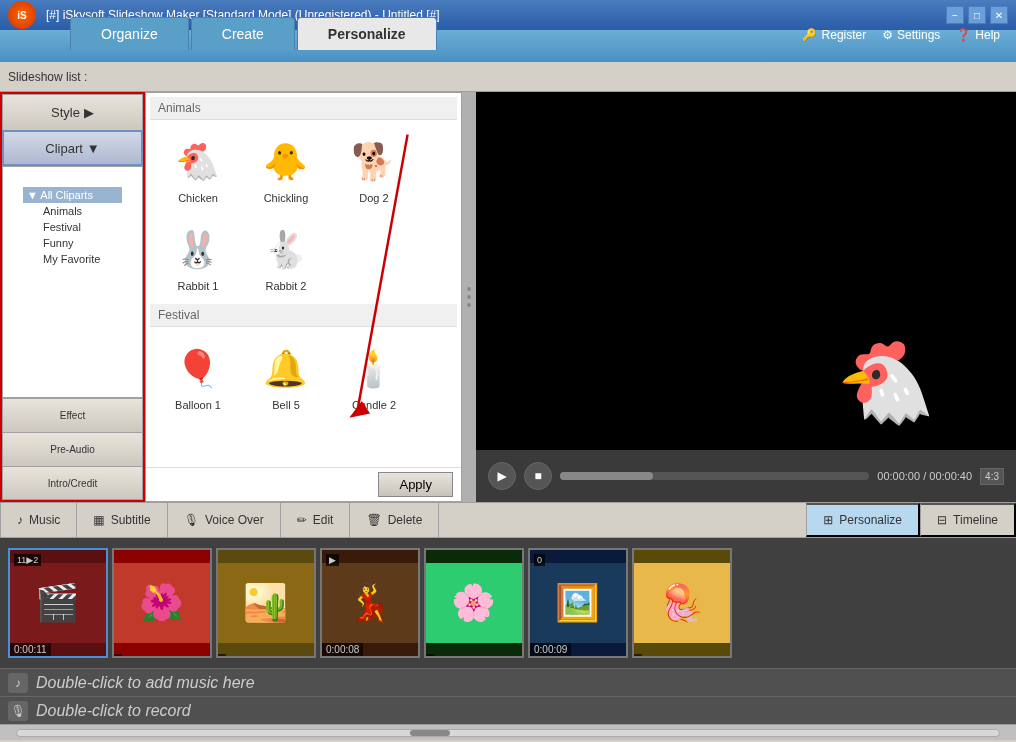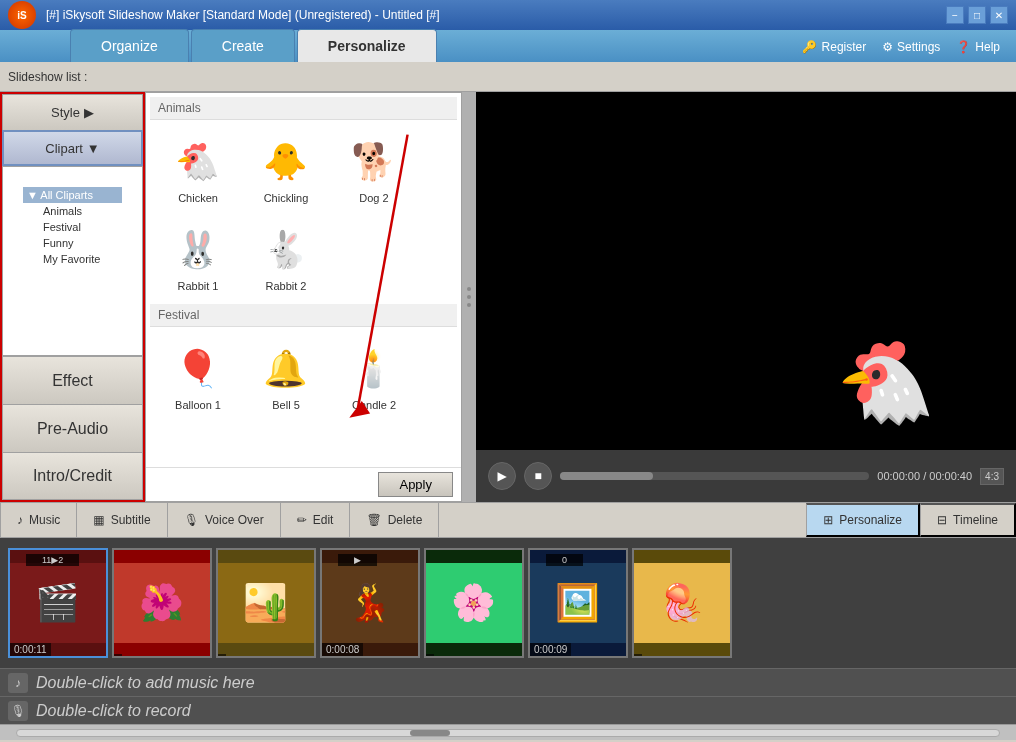--- a/index.html
+++ b/index.html
@@ -34,21 +34,21 @@
       display: flex; align-items: center; justify-content: center;
       color: white; font-size: 10px; font-weight: bold;
     }
 
     
     .tab-bar {
       background: linear-gradient(to bottom, #6baed6, #4a90c4);
       height: 32px;
       display: flex;
       align-items: flex-end;
-      padding: 0 0 0 70px;
+      padding: 0 0 12px 70px;
       justify-content: space-between;
       gap: 16px;
     }
     .tabs { display: flex; align-items: flex-end; gap: 2px; }
     .tab {
       padding: 8px 30px;
       background: #5a9fc8;
       color: white;
       font-size: 14px;
       cursor: pointer;
@@ -120,27 +120,27 @@
       font-size: 11px;
     }
     .tree-item { padding: 2px 4px; cursor: pointer; color: #333; }
     .tree-item.selected { background: #99b4d1; color: white; }
     .tree-item.indent { padding-left: 20px; }
     .left-panel-bottom {
       display: flex;
       flex-direction: column;
     }
     .side-btn {
-      height: 48px;
+      height: 34px;
       display: flex; align-items: center; justify-content: center;
       background: linear-gradient(to bottom, #e8e4dc, #ccc8c0);
       border: 1px solid #a0a0a0;
       border-bottom: none;
       cursor: pointer;
-      font-size: 16px;
+      font-size: 10px;
       color: #333;
     }
     .side-btn:last-child { border-bottom: 1px solid #a0a0a0; }
 
     
     .clipart-panel {
       flex: 1;
       background: white;
       border: 1px solid #a0a0a0;
       display: flex;
@@ -343,25 +343,25 @@
       font-size: 10px;
       color: #ccc;
       background: rgba(0,0,0,0.6);
       padding: 1px 4px;
       position: absolute;
       bottom: 0;
       left: 0;
     }
     .story-badge {
       position: absolute;
-      top: 4px; left: 16px;
+      top: 4px; left: 4px;
       background: rgba(0,0,0,0.7);
       color: #ccc;
       font-size: 9px;
-      padding: 1px 16px;
+      padding: 1px 3px;
     }
 
     
     .extra-bar {
       height: 28px;
       background: #505050;
       display: flex;
       align-items: center;
       padding: 0 8px;
       gap: 8px;

